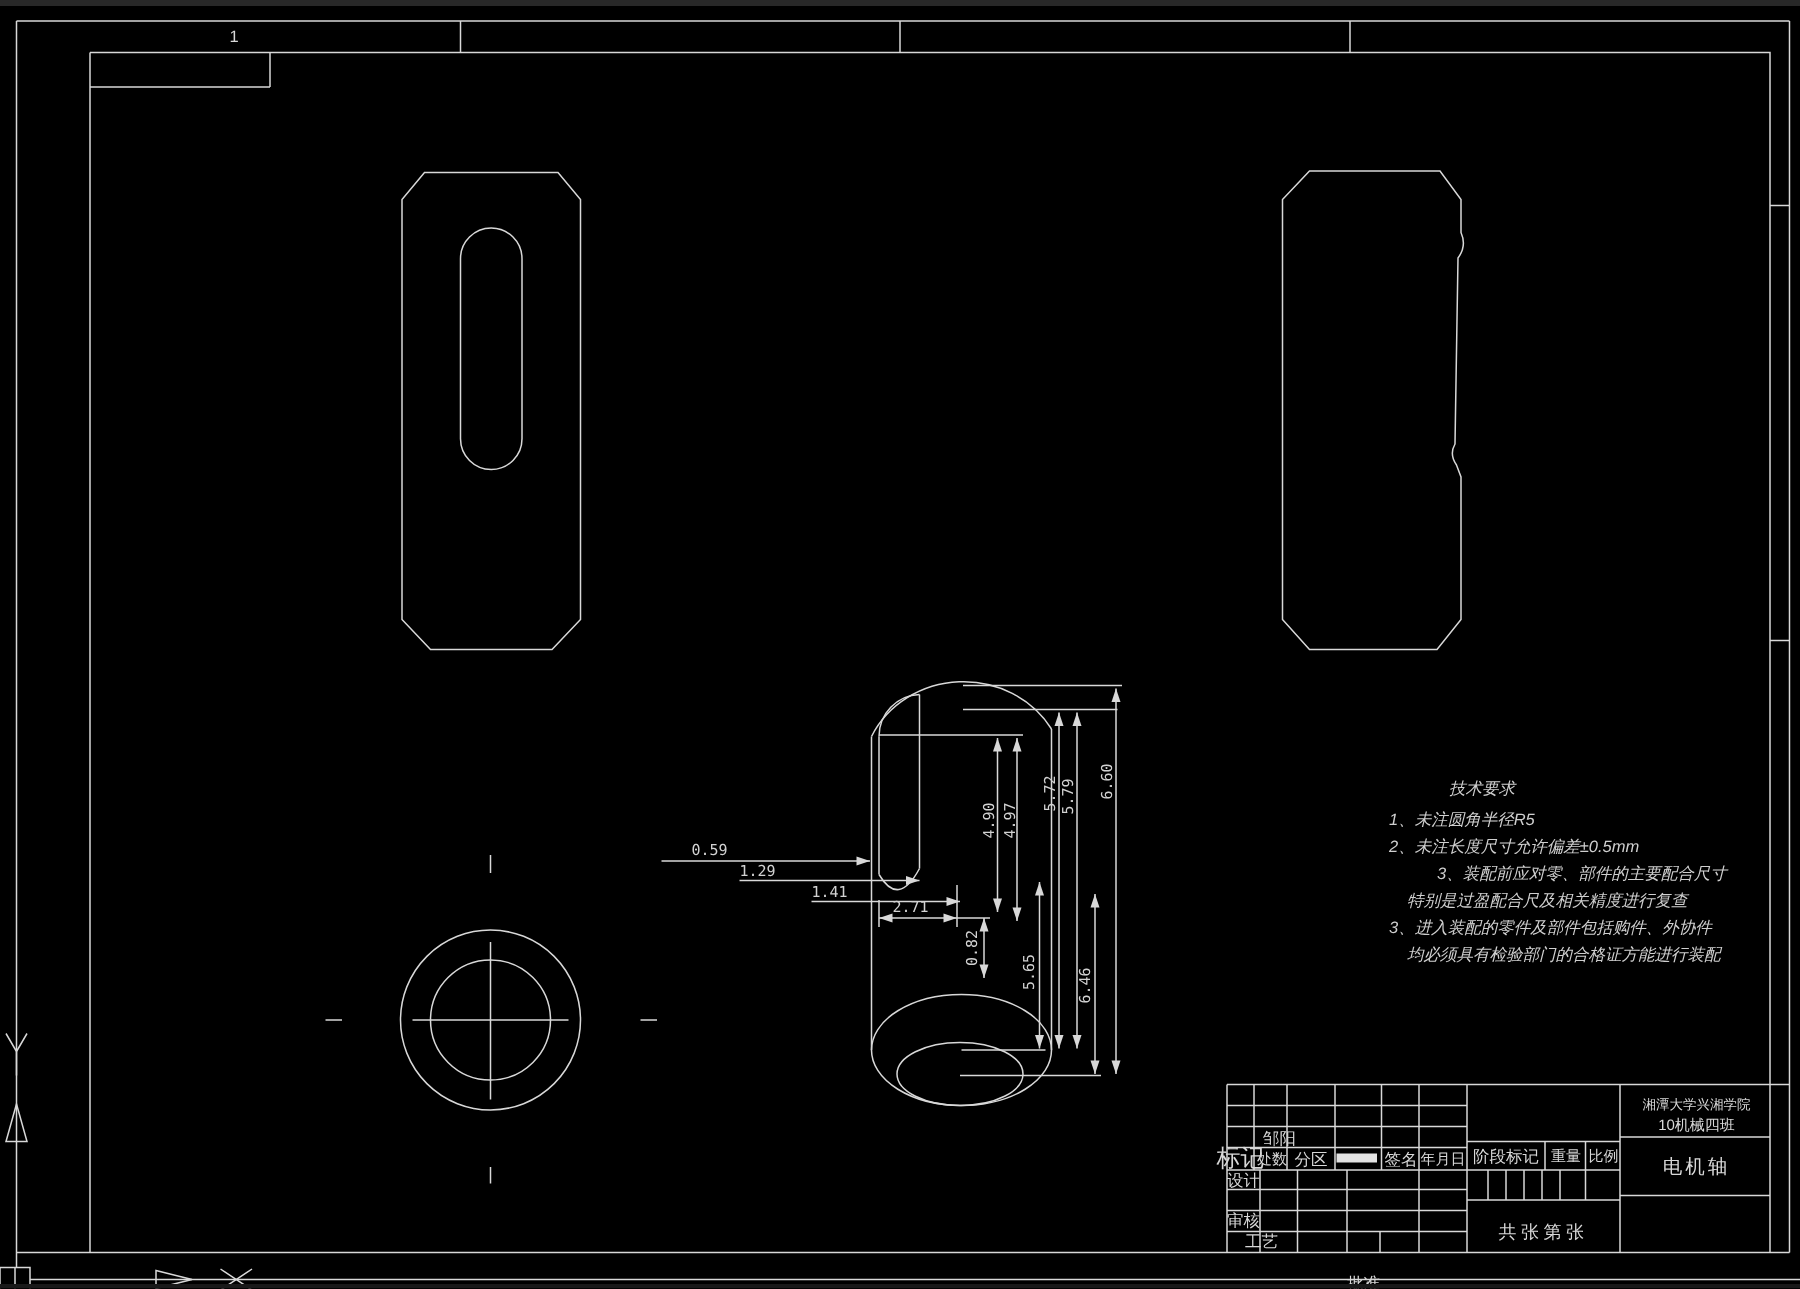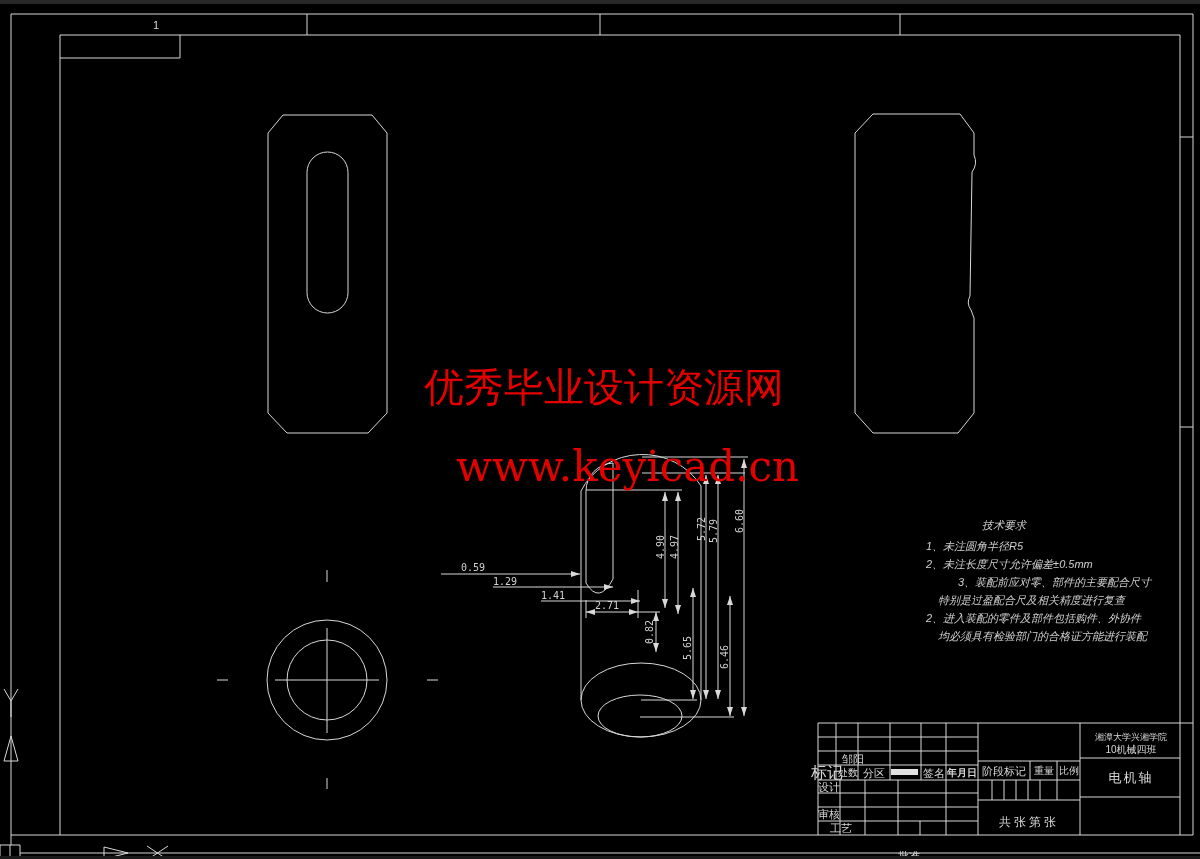--- a/index.html
+++ b/index.html
@@ -102,50 +102,48 @@
       <path d="M1080,758 H1180 M1080,797 H1180"></path>
       <rect x="891" y="769" width="27" height="6" fill="#e2e2e2" stroke="none"></rect>
     </g>
   </svg>
 
   <div class="edge" style="top:0;height:4px;background:#282828;z-index:6;"></div>
   <div class="edge" style="top:856px;height:3px;background:#191919;z-index:6;"></div>
 
   <span class="zone" style="left:153px;top:19px;">1</span>
 
-  <div class="wm" style="left:424px;top:360px;font-size:40px;">优秀毕业设计资源网</div>
-  <div class="wm" style="left:456px;top:442px;font-size:42px;">www.keyicad.cn</div>
 
-  <div class="tech" style="left:966px;top:518px;margin-left:16px;">技术要求</div>
+  <div class="tech" style="left:966px;top:518px;">技术要求</div>
   <div class="tech" style="left:926px;top:539px;">1、未注圆角半径R5</div>
   <div class="tech" style="left:926px;top:557px;">2、未注长度尺寸允许偏差±0.5mm</div>
   <div class="tech" style="left:926px;top:575px;margin-left:32px;">3、装配前应对零、部件的主要配合尺寸</div>
   <div class="tech" style="left:938px;top:593px;">特别是过盈配合尺及相关精度进行复查</div>
-  <div class="tech" style="left:926px;top:611px;">2、进入装配的零件及部件包括购件、外协件</div>
+  <div class="tech" style="left:926px;top:611px;">3、进入装配的零件及部件包括购件、外协件</div>
   <div class="tech" style="left:938px;top:629px;">均必须具有检验部门的合格证方能进行装配</div>
 
   <span class="dimh" style="left:441px;top:562px;margin-left:20px;">0.59</span>
   <span class="dimh" style="left:493px;top:576px;">1.29</span>
   <span class="dimh" style="left:541px;top:590px;">1.41</span>
   <span class="dimh" style="left:595px;top:600px;">2.71</span>
 
   <span class="dimv" style="left:660px;top:547px;">4.90</span>
   <span class="dimv" style="left:674px;top:547px;">4.97</span>
   <span class="dimv" style="left:701px;top:529px;">5.72</span>
   <span class="dimv" style="left:713px;top:531px;">5.79</span>
   <span class="dimv" style="left:739px;top:521px;">6.60</span>
   <span class="dimv" style="left:649px;top:632px;">0.82</span>
   <span class="dimv" style="left:687px;top:648px;">5.65</span>
   <span class="dimv" style="left:724px;top:657px;">6.46</span>
 
   <span class="tb" style="left:827px;top:773px;font-size:16px;">标记</span>
   <span class="tb" style="left:848px;top:773px;font-size:10px;">处数</span>
   <span class="tb" style="left:874px;top:773px;">分区</span>
   <span class="tb" style="left:934px;top:773px;">签名</span>
-  <span class="tb" style="left:962px;top:773px;font-size:10px;font-weight:bold;">年月日</span>
+  <span class="tb" style="left:962px;top:773px;font-size:10px;">年月日</span>
   <span class="tb" style="left:829px;top:787px;">设计</span>
   <span class="tb" style="left:853px;top:759px;">邹阳</span>
   <span class="tb" style="left:829px;top:814px;">审核</span>
   <span class="tb" style="left:829px;top:828px;padding-left:24px;">工艺</span>
   <span class="tb" style="left:909px;top:828px;margin-top:28px;">批准</span>
   <span class="tb" style="left:1004px;top:771px;">阶段标记</span>
   <span class="tb" style="left:1044px;top:771px;font-size:10px;">重量</span>
   <span class="tb" style="left:1069px;top:771px;font-size:10px;">比例</span>
   <span class="tb big" style="left:1131px;top:778px;">电机轴</span>
   <span class="tb sp" style="left:1029px;top:822px;font-size:12px;">共张第张</span>

